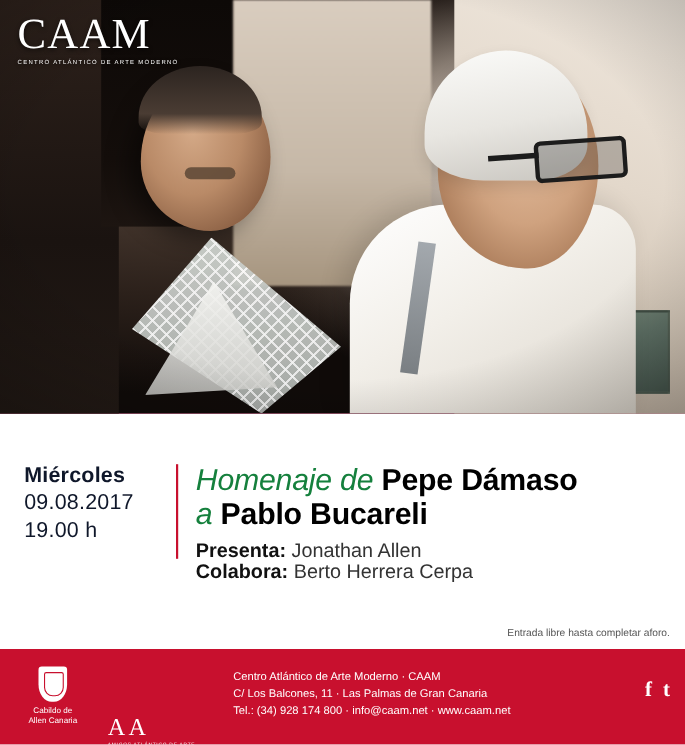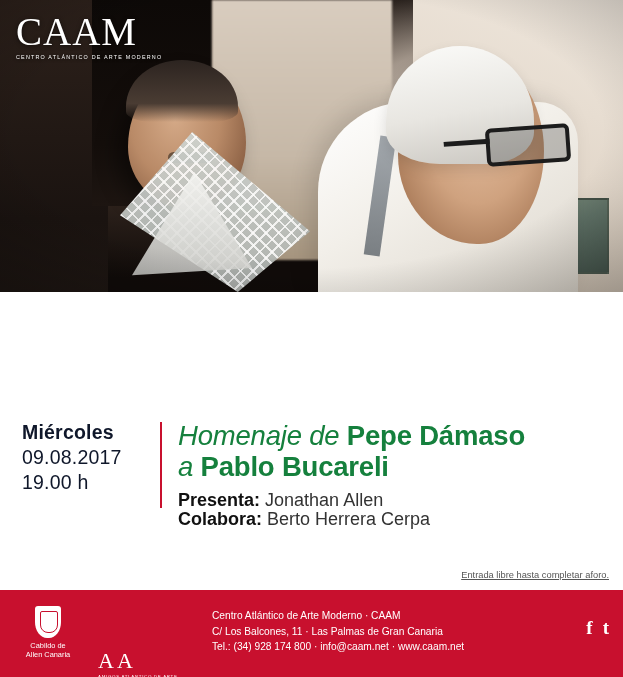--- a/index.html
+++ b/index.html
@@ -20,21 +20,21 @@
     background: #ffffff;
     overflow: hidden;
   }
 
   
   .photo {
     position: absolute;
     left: 0;
     top: 0;
     width: 623px;
-    height: 292px;
+    height: 376px;
     overflow: hidden;
     background: #be185d;
   }
   .photo-bg {
     position: absolute;
     inset: 0;
     background:
       radial-gradient(ellipse 40% 55% at 74% 42%, rgba(226,215,203,0.95) 0%, rgba(206,192,178,0.75) 45%, rgba(120,104,92,0.25) 80%, rgba(0,0,0,0) 100%),
       radial-gradient(ellipse 55% 60% at 20% 35%, rgba(96,78,66,0.85) 0%, rgba(44,33,27,0.9) 60%, rgba(16,11,9,1) 100%),
       linear-gradient(100deg, #120d0b 0%, #241a15 22%, #3a2b22 40%, #6d5a4b 60%, #b6a593 78%, #ded3c6 100%);
@@ -236,36 +236,35 @@
     flex: 0 0 2px;
   }
   .title-col { flex: 1 1 auto; }
   .title {
     font-size: 27.5px;
     line-height: 31px;
     color: #1a1a1a;
     letter-spacing: -0.2px;
   }
   .title .red { color: #15803d; font-weight: normal; font-style: italic; }
-  .title .blk { color: #15803d; font-weight: bold; }
+  .title .blk { color: #000000; font-weight: bold; }
   .credits {
     margin-top: 9px;
     font-size: 18px;
     line-height: 19px;
     color: #1f1f1f;
   }
   .credits .lbl { font-weight: bold; color: #111; }
   .credits .val { color: #333; }
   .note {
     position: absolute;
     right: 14px;
     bottom: 10px;
     font-size: 9.3px;
     color: #555;
-    text-decoration: underline;
   }
 
   
   .footer {
     position: absolute;
     left: 0;
     top: 590px;
     width: 623px;
     height: 87px;
     background: #c8102e;

